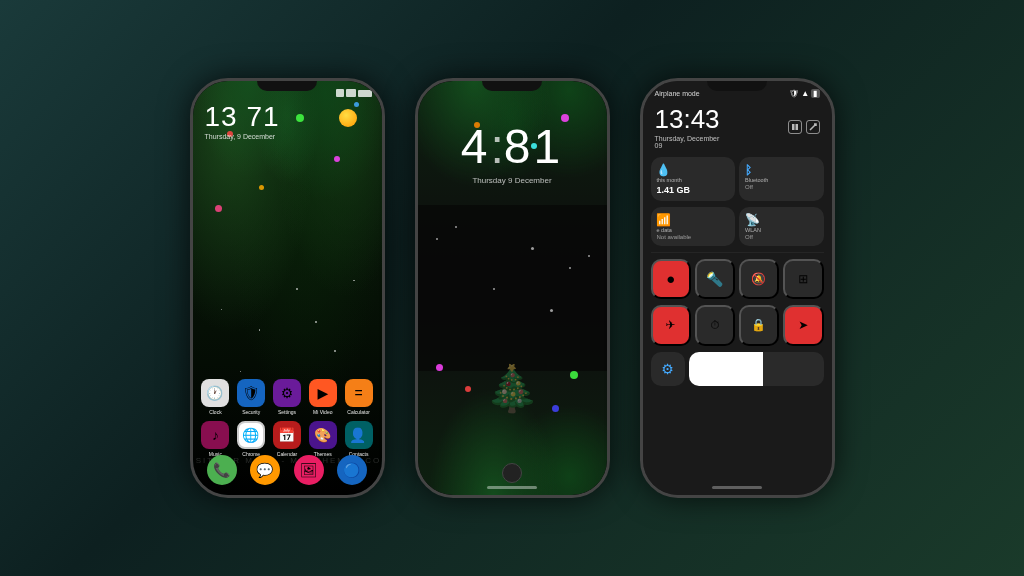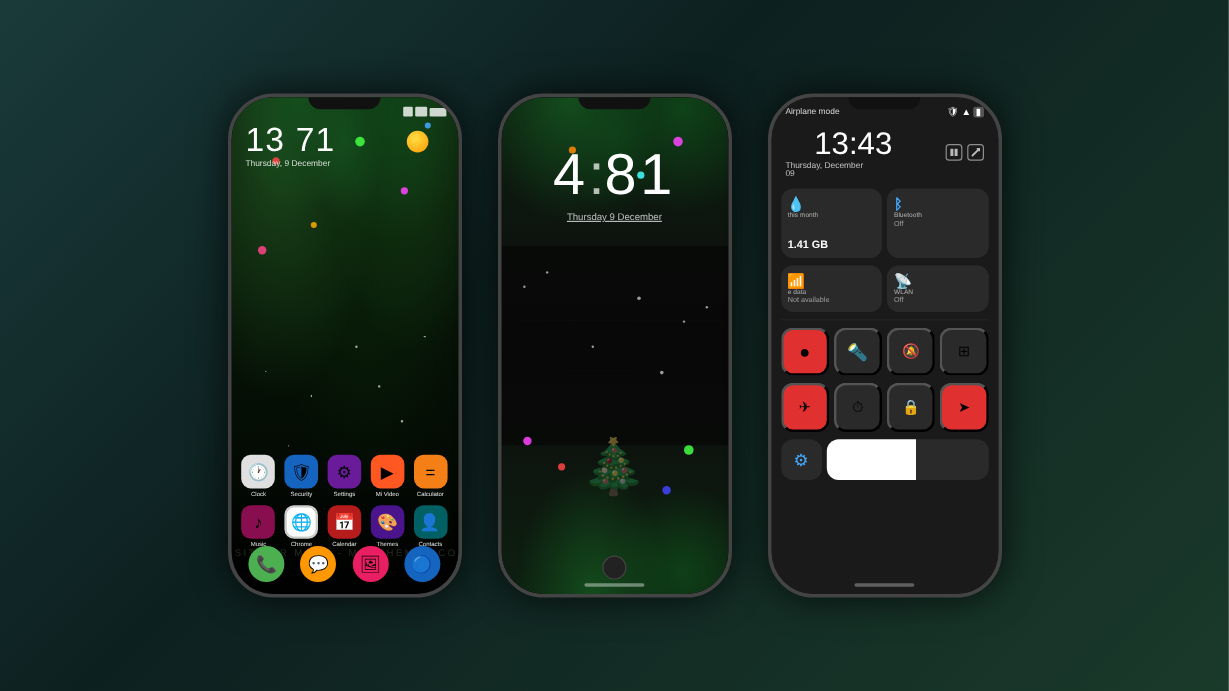--- a/index.html
+++ b/index.html
@@ -219,21 +219,20 @@
     }
     .lock-time .lock-colon {
       font-size: 48px;
       font-weight: 100;
       opacity: 0.7;
     }
     .lock-time .lock-date {
       font-size: 8px;
       opacity: 0.7;
       margin-top: 2px;
-      text-decoration: underline;
     }
     .snow-particle {
       position: absolute;
       border-radius: 50%;
       background: rgba(255,255,255,0.6);
     }
     .xmas-tree-container {
       position: absolute;
       bottom: 80px; left: 50%;
       transform: translateX(-50%);
@@ -290,21 +289,20 @@
     .cc-time-row {
       padding: 2px 12px;
       display: flex;
       justify-content: space-between;
       align-items: center;
     }
     .cc-time-big {
       font-size: 26px;
       color: white;
       font-weight: 200;
-      margin-left: 24px;
     }
     .cc-date-text {
       font-size: 7px;
       color: white;
       opacity: 0.7;
       max-width: 70px;
     }
     .cc-edit-icons {
       display: flex;
       gap: 4px;
@@ -327,21 +325,21 @@
       padding: 6px;
       color: white;
     }
     .cc-card-title {
       font-size: 5.5px;
       opacity: 0.6;
     }
     .cc-card-value {
       font-size: 9px;
       font-weight: bold;
-      margin-top: 16px;
+      margin-top: 2px;
     }
     .cc-card-icon {
       font-size: 12px;
     }
     .cc-card-blue .cc-card-icon { color: #4af; }
     .cc-card-header { display: flex; justify-content: space-between; align-items: flex-start; }
     .cc-card-status { font-size: 6px; opacity: 0.5; margin-top: 1px; }
     .cc-divider { height: 1px; background: rgba(255,255,255,0.05); margin: 0 8px; }
     .cc-buttons-row {
       display: grid;

